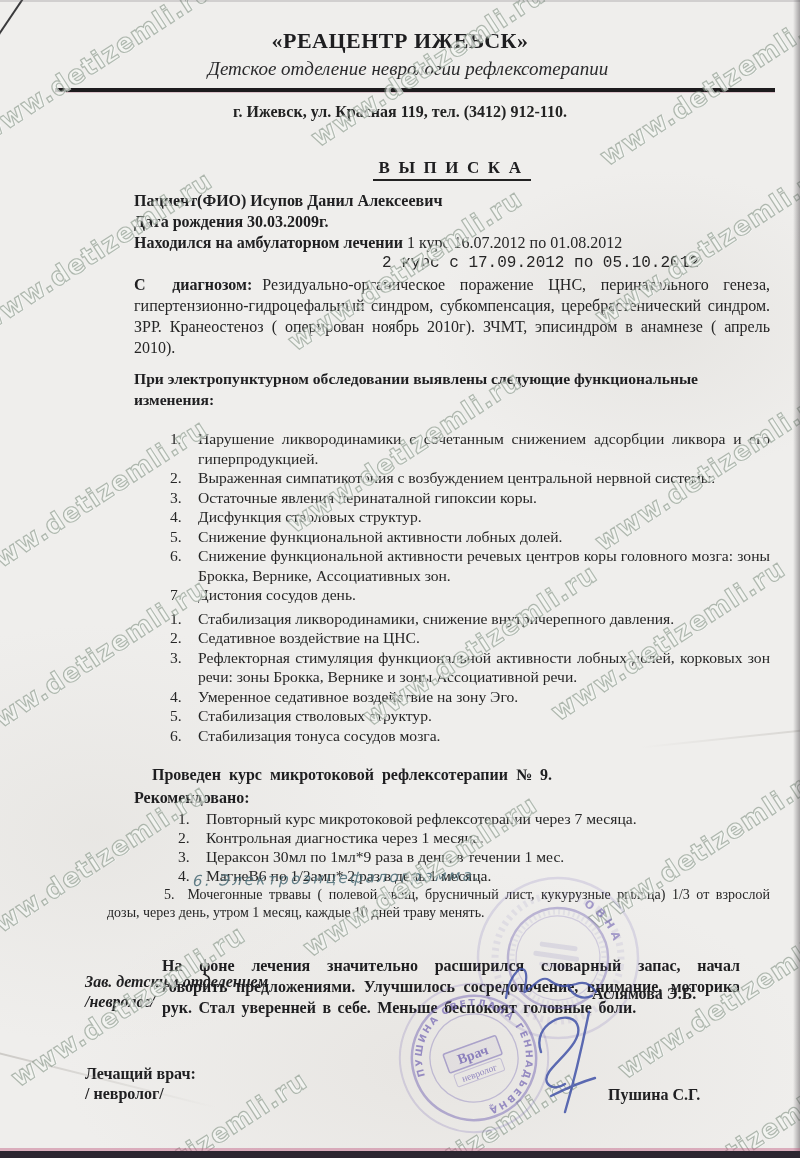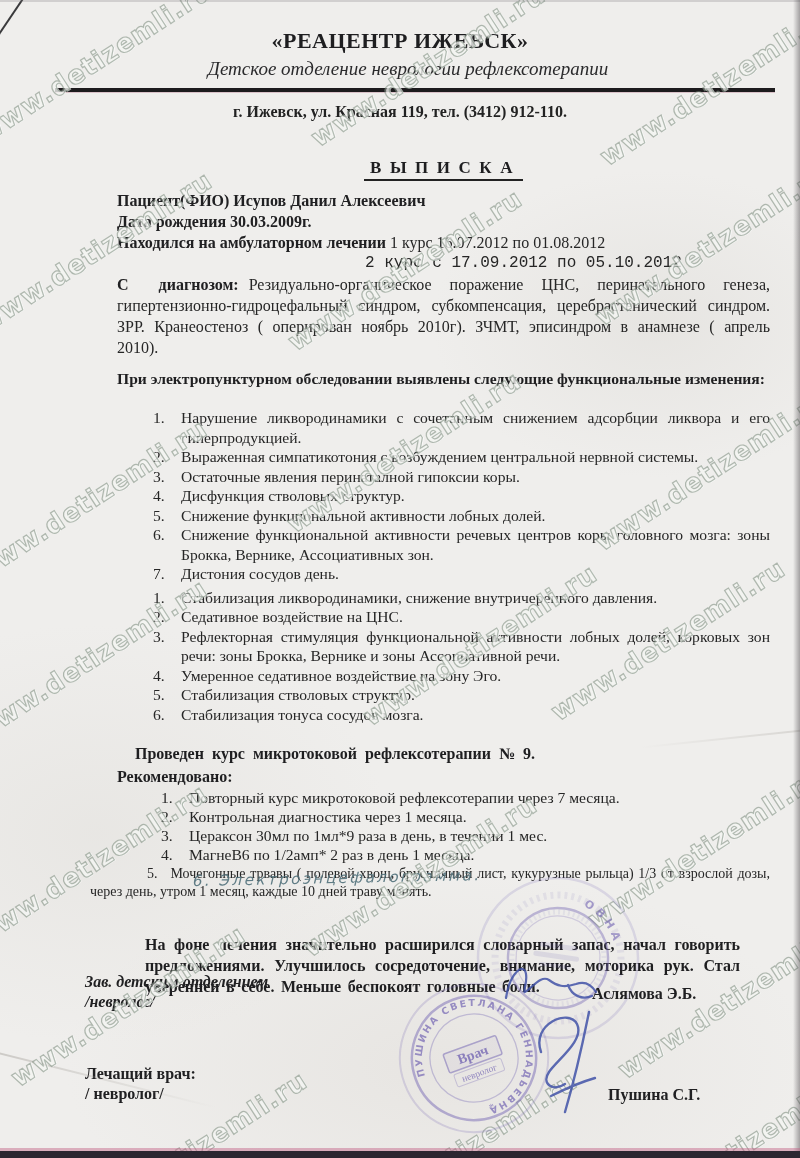--- a/index.html
+++ b/index.html
@@ -13,21 +13,21 @@
       radial-gradient(ellipse 500px 260px at 55% 92%, rgba(226,223,219,.6), transparent 75%),
       #efeeec;
   }
   
   .header{ text-align:center; padding-top:28px; position:relative; z-index:2;}
   .org-name{ font-size:22px; font-weight:bold; letter-spacing:.5px; color:#1e1e20;}
   .dept{ font-size:19px; font-style:italic; margin-top:4px; color:#2a2a2c;margin-left:16px;}
   .rule{ height:4px; background:#1d1b1d; margin:8px 25px 0 55px; box-shadow:0 1px 0 rgba(150,60,90,.25);}
   .address{ font-size:16px; font-weight:bold; margin-top:11px; color:#222;}
   
-  .content{ position:relative; z-index:2; padding:0 30px 0 117px; font-size:16px; line-height:21px;}
+  .content{ position:relative; z-index:2; padding:0 30px 0 117px; font-size:16px; line-height:21px;margin-left:17px;}
   .doc-title{ text-align:center; margin-top:36px;}
   .doc-title span{ display:inline-block; font-size:17px; font-weight:bold; letter-spacing:.5em;
     border-bottom:2px solid #222; padding:0 2px 1px 6px; color:#1e1e20;}
   .patient{ margin-top:9px;}
   .b{ font-weight:bold; color:#202022;}
   .course2{ margin-left:248px;font-family:Liberation Mono, monospace;}
   .para{ text-align:justify; word-spacing:2px;}
   .diag-label{ word-spacing:14px; margin-right:10px;}
   .sec-heading{ font-weight:bold; margin-top:10px; font-size:15.6px; color:#1f1f21;}
   .num-list{ margin-top:19px; line-height:19.5px; font-size:15.6px;}

